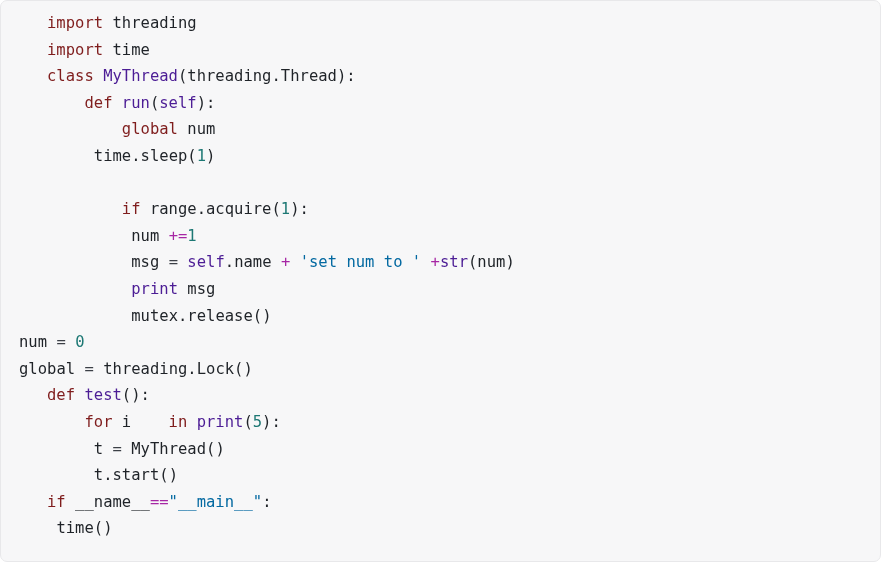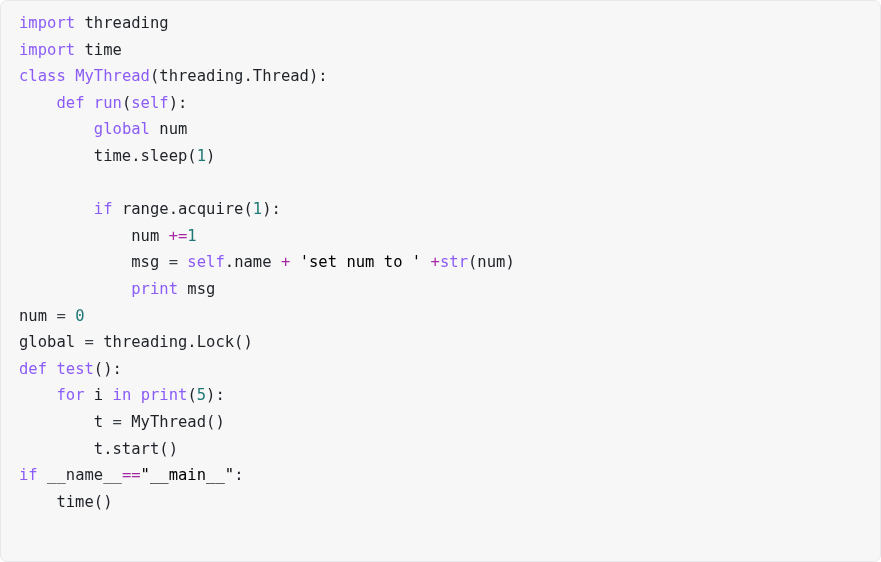--- a/index.html
+++ b/index.html
@@ -40,23 +40,23 @@
     letter-spacing: 0.02px;
     color: #1f2328;
     font-family: "DejaVu Sans Mono", "Liberation Mono", monospace;
   }
 
   .code-line.blank {
     height: 26.6px;
   }
 
   
-  .tok-kw   { color: #8b5cf6; }
-  .tok-fn   { color: #8b5cf6; }
-  .tok-str  { color: #000000; }
+  .tok-kw   { color: #7f1d1d; margin-left: 28px; }
+  .tok-fn   { color: #4c1d95; }
+  .tok-str  { color: #0369a1; }
   .tok-num  { color: #1d7874; }
   .tok-op   { color: #a626a4; }
   .tok-pln  { color: #1f2328; }
   .tok-eq   { color: #3b3f46; }
 </style>
 </head>
 <body>
 
 <div id="code-block">
   <div class="code-lines" id="code-lines">
@@ -64,20 +64,21 @@
       <div class="code-line"><span class="tok-kw">import</span><span class="tok-pln"> time</span></div>
       <div class="code-line"><span class="tok-kw">class</span><span class="tok-pln"> </span><span class="tok-fn">MyThread</span><span class="tok-pln">(threading.Thread):</span></div>
       <div class="code-line"><span class="tok-pln">    </span><span class="tok-kw">def</span><span class="tok-pln"> </span><span class="tok-fn">run</span><span class="tok-pln">(</span><span class="tok-fn">self</span><span class="tok-pln">):</span></div>
       <div class="code-line"><span class="tok-pln">        </span><span class="tok-kw">global</span><span class="tok-pln"> num</span></div>
       <div class="code-line"><span class="tok-pln">        time.sleep(</span><span class="tok-num">1</span><span class="tok-pln">)</span></div>
       <div class="code-line blank">​</div>
       <div class="code-line"><span class="tok-pln">        </span><span class="tok-kw">if</span><span class="tok-pln"> range.acquire(</span><span class="tok-num">1</span><span class="tok-pln">):</span></div>
       <div class="code-line"><span class="tok-pln">            num </span><span class="tok-op">+=</span><span class="tok-num">1</span></div>
       <div class="code-line"><span class="tok-pln">            msg </span><span class="tok-eq">=</span><span class="tok-pln"> </span><span class="tok-fn">self</span><span class="tok-pln">.name </span><span class="tok-op">+</span><span class="tok-pln"> </span><span class="tok-str">'set num to '</span><span class="tok-pln"> </span><span class="tok-op">+</span><span class="tok-fn">str</span><span class="tok-pln">(num)</span></div>
       <div class="code-line"><span class="tok-pln">            </span><span class="tok-fn">print</span><span class="tok-pln"> msg</span></div>
+      <div class="code-line"><span class="tok-pln">            mutex.release()</span></div>
       <div class="code-line"><span class="tok-pln">num </span><span class="tok-eq">=</span><span class="tok-pln"> </span><span class="tok-num">0</span></div>
       <div class="code-line"><span class="tok-pln">global </span><span class="tok-eq">=</span><span class="tok-pln"> threading.Lock()</span></div>
       <div class="code-line"><span class="tok-kw">def</span><span class="tok-pln"> </span><span class="tok-fn">test</span><span class="tok-pln">():</span></div>
       <div class="code-line"><span class="tok-pln">    </span><span class="tok-kw">for</span><span class="tok-pln"> i </span><span class="tok-kw">in</span><span class="tok-pln"> </span><span class="tok-fn">print</span><span class="tok-pln">(</span><span class="tok-num">5</span><span class="tok-pln">):</span></div>
       <div class="code-line"><span class="tok-pln">        t </span><span class="tok-eq">=</span><span class="tok-pln"> MyThread()</span></div>
       <div class="code-line"><span class="tok-pln">        t.start()</span></div>
       <div class="code-line"><span class="tok-kw">if</span><span class="tok-pln"> __name__</span><span class="tok-op">==</span><span class="tok-str">"__main__"</span><span class="tok-pln">:</span></div>
       <div class="code-line"><span class="tok-pln">    time()</span></div>
     </div>
 </div>

